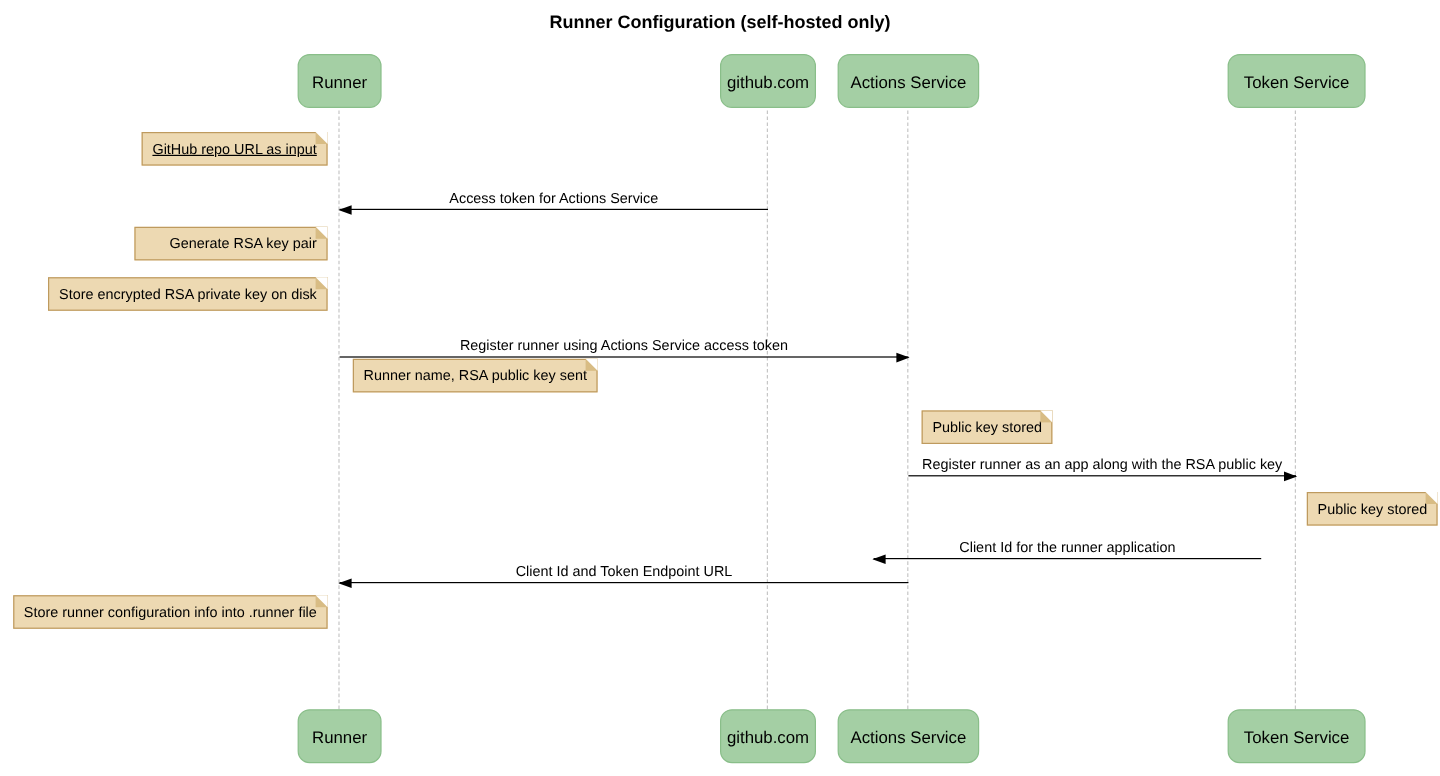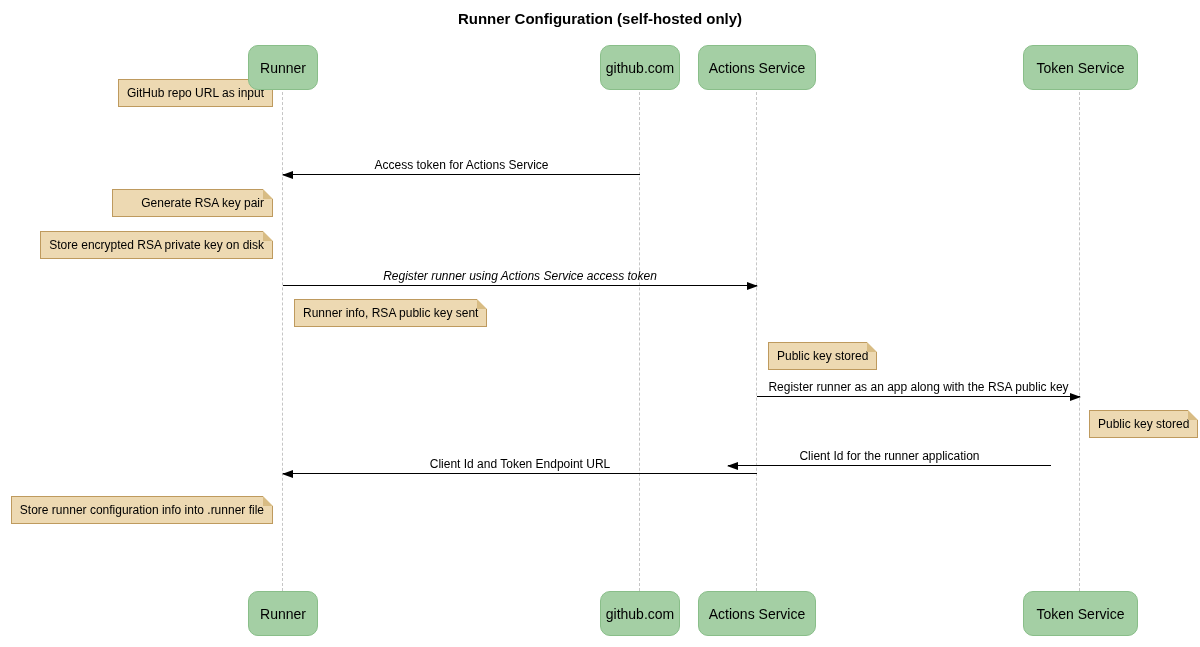--- a/index.html
+++ b/index.html
@@ -81,47 +81,47 @@
   <div class="participant" style="left:600px;top:591px;width:80px;">
     <span>github.com</span>
   </div>
   <div class="participant" style="left:698px;top:591px;width:118px;">
     <span>Actions Service</span>
   </div>
   <div class="participant" style="left:1023px;top:591px;width:115px;">
     <span>Token Service</span>
   </div>
 
-  <div class="note" style="right:927px;top:79px;">GitHub repo URL as input</div>
+  <div class="note" style="right:927px;top:110px;text-decoration:underline;">GitHub repo URL as input</div>
   <div class="note" style="right:927px;top:189px;padding-left:28px;">Generate RSA key pair</div>
   <div class="note" style="right:927px;top:231px;">Store encrypted RSA private key on disk</div>
-  <div class="note" style="left:294px;top:299px;">Runner info, RSA public key sent</div>
+  <div class="note" style="left:294px;top:299px;">Runner name, RSA public key sent</div>
   <div class="note" style="left:768px;top:342px;">Public key stored</div>
   <div class="note" style="left:1089px;top:410px;">Public key stored</div>
   <div class="note" style="right:927px;top:496px;">Store runner configuration info into .runner file</div>
 
   <div class="msg" style="left:283px;top:157px;width:357px;">
     <div class="lbl">Access token for Actions Service</div>
     <div class="line"></div>
     <div class="head-left"></div>
   </div>
-  <div class="msg" style="left:283px;top:268px;width:474px;font-style:italic;">
+  <div class="msg" style="left:283px;top:280px;width:474px;">
     <div class="lbl">Register runner using Actions Service access token</div>
     <div class="line"></div>
     <div class="head-right"></div>
   </div>
   <div class="msg" style="left:757px;top:379px;width:323px;">
     <div class="lbl">Register runner as an app along with the RSA public key</div>
     <div class="line"></div>
     <div class="head-right"></div>
   </div>
   <div class="msg" style="left:728px;top:448px;width:323px;">
     <div class="lbl">Client Id for the runner application</div>
     <div class="line"></div>
     <div class="head-left"></div>
   </div>
-  <div class="msg" style="left:283px;top:456px;width:474px;">
+  <div class="msg" style="left:283px;top:468px;width:474px;">
     <div class="lbl">Client Id and Token Endpoint URL</div>
     <div class="line"></div>
     <div class="head-left"></div>
   </div>
 
 </div>
 
 </body></html>

